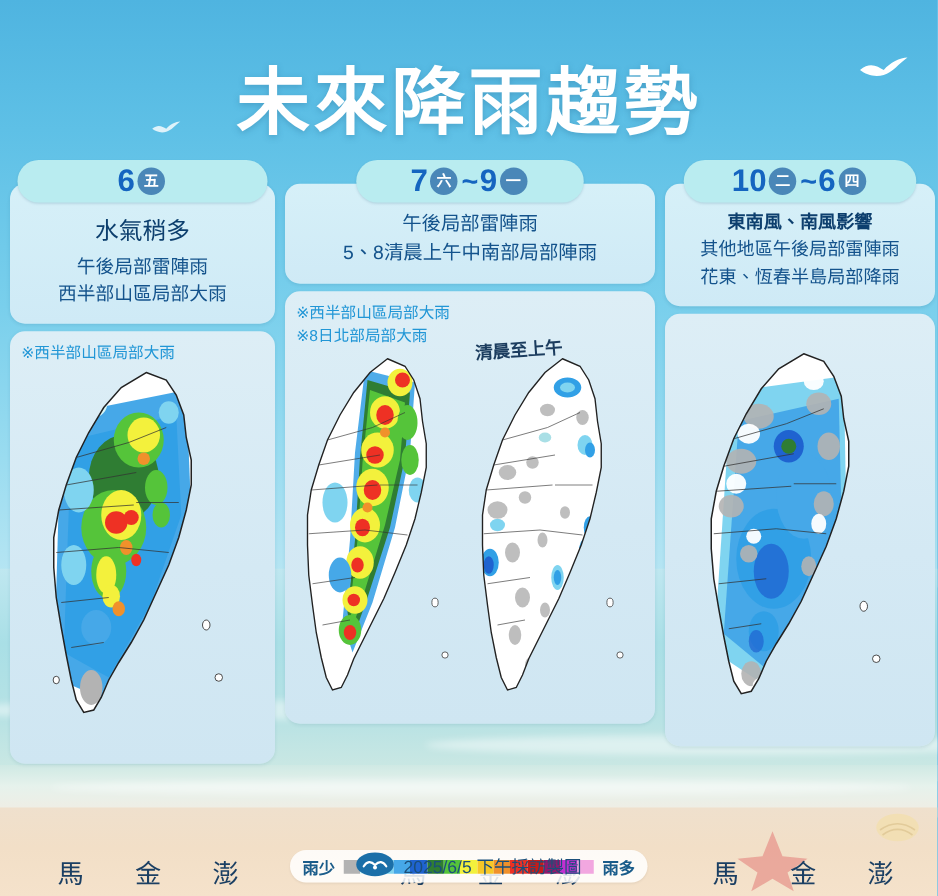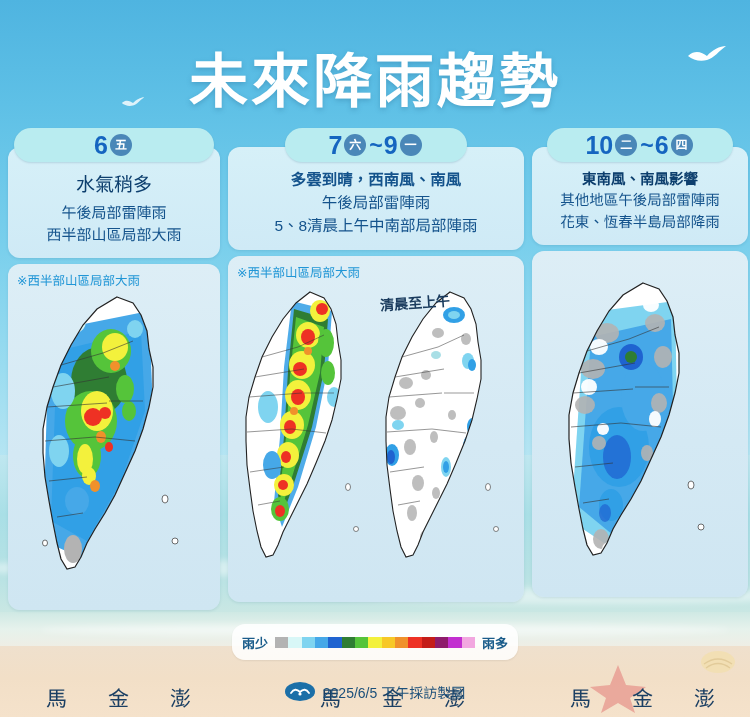--- a/index.html
+++ b/index.html
@@ -78,21 +78,21 @@
   }
   .desc-head {
     font-size: 19px; font-weight: 400; color: #0d3f6e; margin-bottom: 6px;
   }
   .desc-line {
     font-size: 15px; color: #14538c; line-height: 1.48; white-space: nowrap;
   }
   .col-2 .desc-line { font-size: 15.5px; color: #14538c; }
   .col-2 .desc-line.first { font-weight: 600; }
   .col-3 .desc-line { font-size: 14.5px; }
-  .col-3 .desc-line.first { font-weight: 700; color: #0d3f6e; }
+  .col-3 .desc-line.first { font-weight: 700; color: #0d3f6e; font-family: Liberation Mono, monospace; }
 
   .map-card {
     margin-top: 6px; border-radius: 12px;
     background: linear-gradient(180deg,#ddeef6 0%,#d4e9f4 55%,#cfe6f2 100%);
     box-shadow: 0 1px 3px rgba(30,90,120,0.13);
     padding: 8px 6px 6px; position: relative;
   }
   .col-1 .map-card { height: 346px; }
   .col-2 .map-card { height: 346px; }
   .col-3 .map-card { height: 346px; }
@@ -106,21 +106,21 @@
   .maps-row { display: flex; justify-content: center; align-items: flex-start; }
 
   
   .islands { position: absolute; display: flex; gap: 0; }
   .isl { width: 62px; text-align: center; }
   .isl-name { font-size: 21px; color: #1b3f63; font-weight: 500; letter-spacing: 1px; }
   .isl-icon { height: 42px; margin-top: 4px; display:flex; align-items:center; justify-content:center; }
 
   
   .legend-wrap {
-    position: absolute; left: 232px; top: 624px; width: 286px; height: 36px;
+    position: absolute; left: 232px; top: 680px; width: 286px; height: 26px;
     background: rgba(255,255,255,0.85); border-radius: 13px;
     display: flex; align-items: center; justify-content: center; gap: 7px;
     box-shadow: 0 1px 2px rgba(0,0,0,0.07);
   }
   .legend-txt { font-size: 13px; font-weight: 700; color: #1a5c8a; }
   .legend-bar { display: flex; height: 11px; width: 200px; }
   .legend-bar i { flex: 1 1 auto; display: block; height: 100%; }
 
   .footer {
     position: absolute; left: 0; right: 0; top: 682px;
@@ -252,26 +252,26 @@
 
   <div class="col col-2">
     <div class="date-pill">
       <span class="dnum">7</span>
       <span class="dow">六</span>
       <span class="tilde">~</span>
       <span class="dnum">9</span>
       <span class="dow">一</span>
     </div>
     <div class="desc-card">
-      <div class="desc-line first">多雲到晴，西南風、南風</div>
       <div class="desc-line">午後局部雷陣雨</div>
       <div class="desc-line">5、8清晨上午中南部局部陣雨</div>
     </div>
     <div class="map-card">
       <div class="note">※西半部山區局部大雨</div>
+      <div class="note">※8日北部局部大雨</div>
       <div class="sub-label" style="left:152px; top:36px;">清晨至上午</div>
       <div class="maps-row" style="margin-top:4px;">
         <svg width="140" height="278" viewBox="0 0 140 278">
           <defs>
             <clipPath id="tw2">
                 <path d="M74 5 L88 11 L95 22 L100 37 L102 55 L105 73 L105 92 L101 112 L96 133 L89 154 L80 176 L71 197 L62 215 L54 231 L47 245 L42 258 L37 268 L30 270 L25 260 L21 244 L17 224 L14 202 L11 178 L10 154 L10 130 L13 110 L19 90 L26 70 L36 50 L47 32 L60 16 Z"></path>
               </clipPath>
           </defs>
           <g clip-path="url(#tw2)">
             <rect x="0" y="0" width="140" height="278" fill="#ffffff"></rect>

